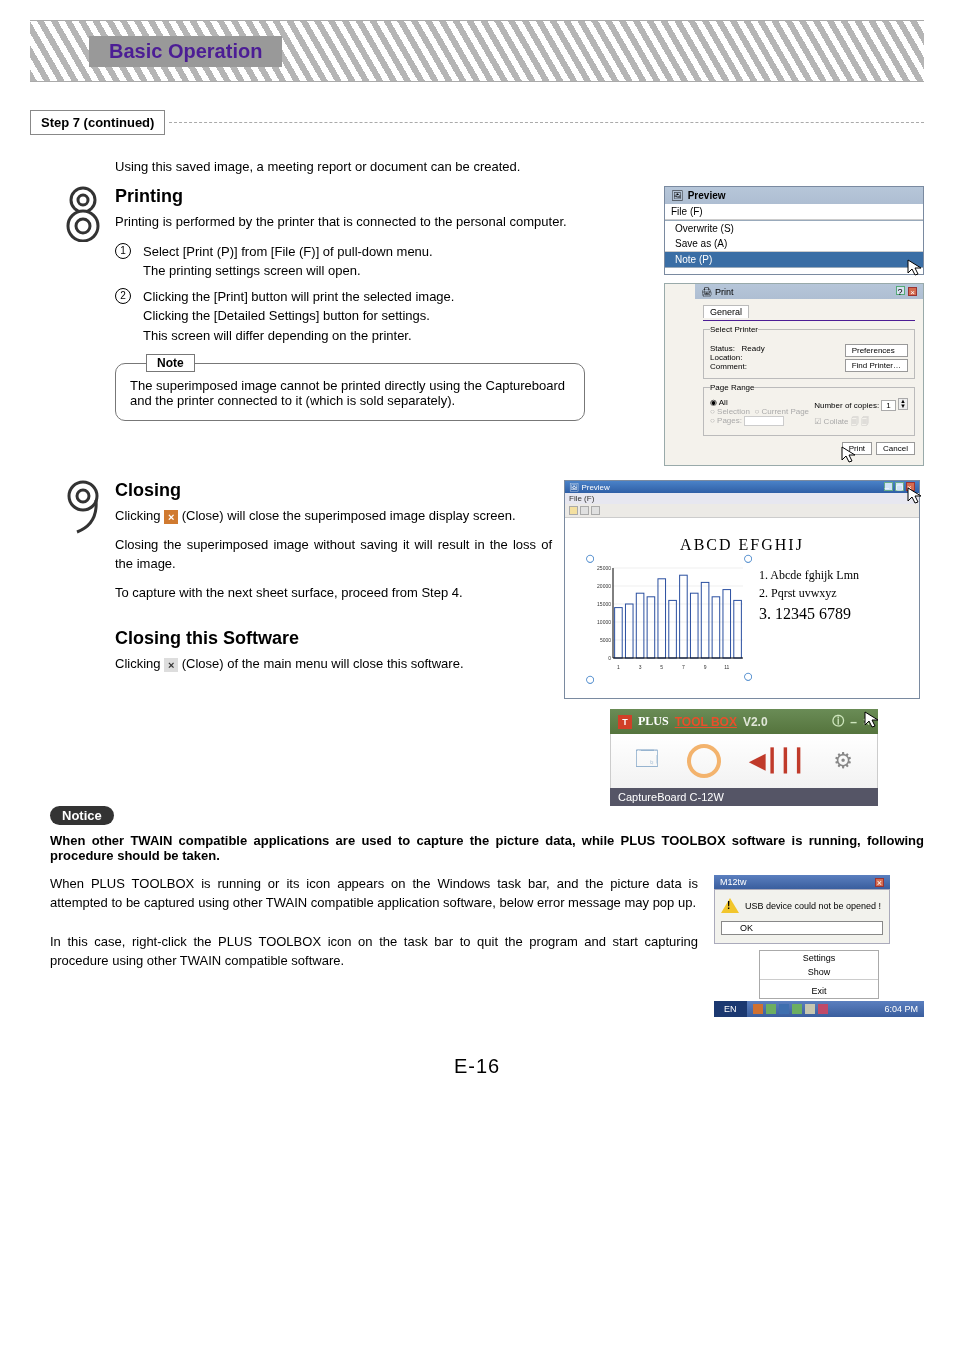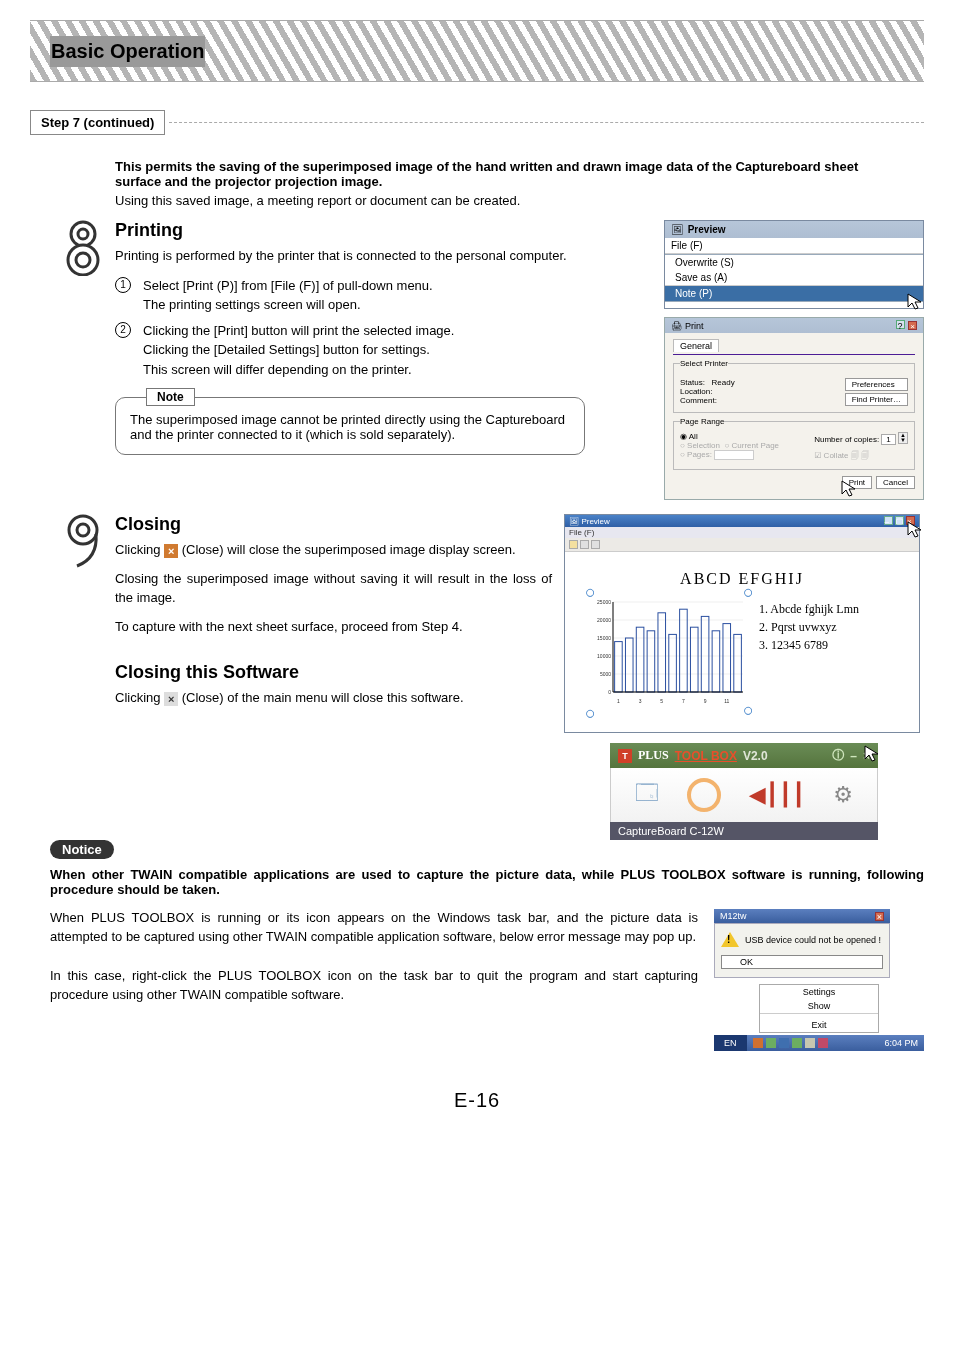--- a/index.html
+++ b/index.html
@@ -1,18 +1,18 @@
 <!DOCTYPE html>
 <html><head>
 <meta charset="utf-8">
 <style>
   * { box-sizing: border-box; margin: 0; padding: 0; }
   body { font-family: Arial, Helvetica, sans-serif; background: #fff; color: #000; width: 954px; margin: 0 auto; padding: 20px 30px 40px; font-size: 13px; }
   .hatch-band { height: 62px; background: repeating-linear-gradient(60deg, #b5b5b5 0 6px, #fff 6px 12px); border-top: 1px solid #aaa; border-bottom: 1px solid #aaa; display: flex; align-items: center; padding-left: 20px; }
-  .hatch-band .title { background: #999; color: #000000; font-size: 20px; font-weight: bold; padding: 4px 1px; }
+  .hatch-band .title { background: #999; color: #4c1d95; font-size: 20px; font-weight: bold; padding: 4px 20px; margin-left: 39px; }
   .step-bar { display: flex; align-items: center; margin-top: 28px; }
   .step-chip { border: 1px solid #888; padding: 4px 10px; font-size: 13px; font-weight: bold; }
   .step-line { flex: 1; border-bottom: 1px dashed #aaa; margin-left: 4px; }
   .intro { margin: 24px 40px 12px 85px; }
   .intro strong { font-weight: bold; }
   .intro .sub { margin-top: 4px; }
   .sec { display: flex; margin-top: 10px; }
   .marker-col { width: 85px; display: flex; justify-content: flex-end; padding-right: 14px; }
   .marker { width: 36px; }
   .marker svg { display: block; }
@@ -28,21 +28,21 @@
   .note-box { border: 1px solid #777; border-radius: 10px; padding: 14px 14px 12px; margin-top: 18px; position: relative; max-width: 470px; }
   .note-label { position: absolute; top: -10px; left: 30px; background: #fff; border: 1px solid #777; padding: 1px 10px; font-weight: bold; font-size: 12px; }
   .close-icon { display: inline-block; width: 14px; height: 14px; background: #d07a30; color: #fff; font-weight: bold; font-size: 11px; text-align: center; line-height: 14px; vertical-align: middle; }
   .close-icon.grey { background: #ddd; color: #333; }
   .mini-window { border: 1px solid #7a8aa0; background: #f4f4f4; font-size: 10px; margin-bottom: 8px; }
   .titlebar { background: linear-gradient(#b6c6d9, #aebed2); color: #000; padding: 3px 6px; display: flex; align-items: center; gap: 4px; }
   .menu-row { background: #fff; padding: 2px 6px; border-bottom: 1px solid #ccc; }
   .dropdown { background: #fff; border: 1px solid #9ab; border-left: 0; border-right: 0; }
   .dropdown .item { padding: 2px 10px; }
   .dropdown .item.sel { background: #3a6ea5; color: #fff; display: flex; align-items: center; gap: 4px; }
-  .print-dlg { border: 1px solid #9aa; background: #f4f2ec; font-size: 9px; }
+  .print-dlg { border: 1px solid #9aa; background: #f4f2ec; font-size: 9px; padding-left: 30px; }
   .print-dlg .tb { background: linear-gradient(#b6c6d9, #aebed2); padding: 2px 6px; display: flex; align-items: center; justify-content: space-between; }
   .print-dlg .inner { padding: 6px 8px 10px; }
   .print-dlg fieldset { border: 1px solid #bbb; padding: 4px 6px 6px; font-size: 8px; margin-bottom: 4px; }
   .print-dlg legend { font-size: 8px; }
   .print-dlg .row { display: flex; justify-content: space-between; margin-top: 2px; }
   .print-dlg .btn { border: 1px solid #999; background: #fff; font-size: 8px; padding: 1px 6px; }
   .print-dlg .actions { display: flex; justify-content: flex-end; gap: 4px; margin-top: 6px; }
   .big-preview { border: 1px solid #7a8aa0; background: #fff; font-size: 8px; width: 356px; }
   .big-preview .tb { background: linear-gradient(#4a82c8, #2f5fa6); color: #fff; padding: 1px 4px; display: flex; align-items: center; justify-content: space-between; }
   .big-preview .menu { background: #e7e7f0; padding: 1px 4px; color: #333; }
@@ -86,21 +86,20 @@
 <div class="hatch-band">
   <div class="title">Basic Operation</div>
 </div>
 
 <div class="step-bar">
   <div class="step-chip">Step 7 (continued)</div>
   <div class="step-line"></div>
 </div>
 
 <div class="intro">
-  <p><strong>This permits the saving of the superimposed image of the hand written and drawn image data of the Captureboard sheet surface and the projector projection image.</strong></p>
   <p class="sub">Using this saved image, a meeting report or document can be created.</p>
 </div>
 
 <div class="sec">
   <div class="marker-col">
     <div class="marker">
       <svg viewBox="0 0 36 56" width="36" height="56">
           <ellipse cx="18" cy="14" rx="12" ry="12" fill="#fff" stroke="#333" stroke-width="3"></ellipse>
           <ellipse cx="18" cy="40" rx="15" ry="15" fill="#fff" stroke="#333" stroke-width="3"></ellipse>
           <ellipse cx="18" cy="14" rx="5" ry="5" fill="#fff" stroke="#333" stroke-width="3"></ellipse>
@@ -270,21 +269,21 @@
                     <line x1="26" y1="6" x2="26" y2="96" stroke="#000" stroke-width="1"></line>
                     <line x1="26" y1="96" x2="156" y2="96" stroke="#000" stroke-width="1"></line>
                   </svg>
                 <span class="hand" style="position:absolute;left:-2px;top:-14px;color:#3a7ec7;font-size:18px">○</span>
                 <span class="hand" style="position:absolute;left:-2px;bottom:-16px;color:#3a7ec7;font-size:18px">○</span>
               </div>
               <div style="position:relative;padding-top:4px">
                 <span class="hand" style="position:absolute;left:-16px;top:-14px;color:#3a7ec7;font-size:18px">○</span>
                 <div class="hand" style="font-size:12px;line-height:1.5">1. Abcde fghijk Lmn</div>
                 <div class="hand" style="font-size:12px;line-height:1.5">2. Pqrst uvwxyz</div>
-                <div class="hand" style="font-size:12px;line-height:1.5">3. 12345 6789</div>
+                <div class="hand" style="font-size:16px;line-height:1.5">3. 12345 6789</div>
                 <span class="hand" style="position:absolute;left:-16px;top:104px;color:#3a7ec7;font-size:18px">○</span>
               </div>
             </div>
           </div>
           <svg class="cursor-svg" width="18" height="18" style="right:-6px;top:6px">
               <path d="M1 1 L1 14 L5 10 L8 16 L11 15 L8 9 L14 9 Z" fill="#fff" stroke="#000" stroke-width="1"></path>
             </svg>
         </div>
 
         <div class="toolbox-panel corner">

